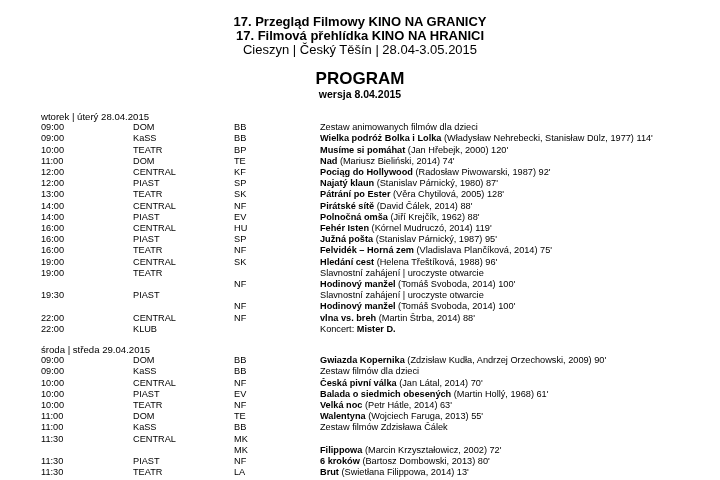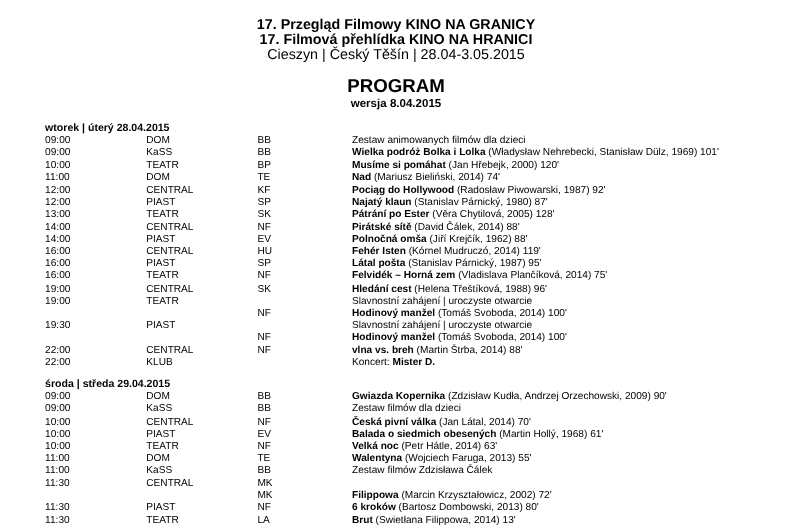--- a/index.html
+++ b/index.html
@@ -13,21 +13,21 @@
   .page { position: relative; width: 720px; height: 480px; overflow: hidden; background: #fff; }
 
   .doc-header { text-align: center; padding-top: 15px; }
   .title-line { font-size: 13px; font-weight: bold; line-height: 14px; }
   .location-line { font-size: 13px; font-weight: normal; line-height: 14px; }
   .program-title { font-size: 17px; font-weight: bold; line-height: 18px; margin-top: 13px; }
   .version-line { font-size: 10.5px; font-weight: bold; line-height: 12px; }
 
   .sections { margin-top: 11px; padding-left: 41px; padding-right: 10px; }
   .section { margin-bottom: 9px; }
-  .section-header { font-size: 9.6px; font-weight: bold; line-height: 11.2px; white-space: nowrap; }
+  .section-header { font-size: 9.6px; font-weight: normal; line-height: 11.2px; white-space: nowrap; }
   .row { display: flex; font-size: 9.2px; line-height: 11.2px; white-space: nowrap; gap: 48px; }
   .col-time  { width: 44px; flex: none; }
   .col-venue { width: 53px; flex: none; }
   .col-code  { width: 38px; flex: none; }
   .col-desc  { flex: 1; overflow: hidden; }
   .t-bold { font-weight: bold; }
 </style>
 </head>
 <body>
 
@@ -45,21 +45,21 @@
         <div class="row">
           <div class="col-time">09:00</div>
           <div class="col-venue">DOM</div>
           <div class="col-code">BB</div>
           <div class="col-desc"><span>Zestaw animowanych filmów dla dzieci</span></div>
         </div>
         <div class="row">
           <div class="col-time">09:00</div>
           <div class="col-venue">KaSS</div>
           <div class="col-code">BB</div>
-          <div class="col-desc"><span class="t-bold">Wielka podróż Bolka i Lolka</span><span> (Władysław Nehrebecki, Stanisław Dülz, 1969) 101'</span></div>
+          <div class="col-desc"><span class="t-bold">Wielka podróż Bolka i Lolka</span><span> (Władysław Nehrebecki, Stanisław Dülz, 1977) 114'</span></div>
         </div>
         <div class="row">
           <div class="col-time">10:00</div>
           <div class="col-venue">TEATR</div>
           <div class="col-code">BP</div>
           <div class="col-desc"><span class="t-bold">Musíme si pomáhat</span><span> (Jan Hřebejk, 2000) 120'</span></div>
         </div>
         <div class="row">
           <div class="col-time">11:00</div>
           <div class="col-venue">DOM</div>
@@ -99,21 +99,21 @@
         <div class="row">
           <div class="col-time">16:00</div>
           <div class="col-venue">CENTRAL</div>
           <div class="col-code">HU</div>
           <div class="col-desc"><span class="t-bold">Fehér Isten</span><span> (Kórnel Mudruczó, 2014) 119'</span></div>
         </div>
         <div class="row">
           <div class="col-time">16:00</div>
           <div class="col-venue">PIAST</div>
           <div class="col-code">SP</div>
-          <div class="col-desc"><span class="t-bold">Látal pošta</span><span> (Stanislav Párnický, 1987) 95'</span></div>
+          <div class="col-desc"><span class="t-bold">Južná pošta</span><span> (Stanislav Párnický, 1987) 95'</span></div>
         </div>
         <div class="row">
           <div class="col-time">16:00</div>
           <div class="col-venue">TEATR</div>
           <div class="col-code">NF</div>
           <div class="col-desc"><span class="t-bold">Felvidék – Horná zem</span><span> (Vladislava Plančíková, 2014) 75'</span></div>
         </div>
         <div class="row">
           <div class="col-time">19:00</div>
           <div class="col-venue">CENTRAL</div>

